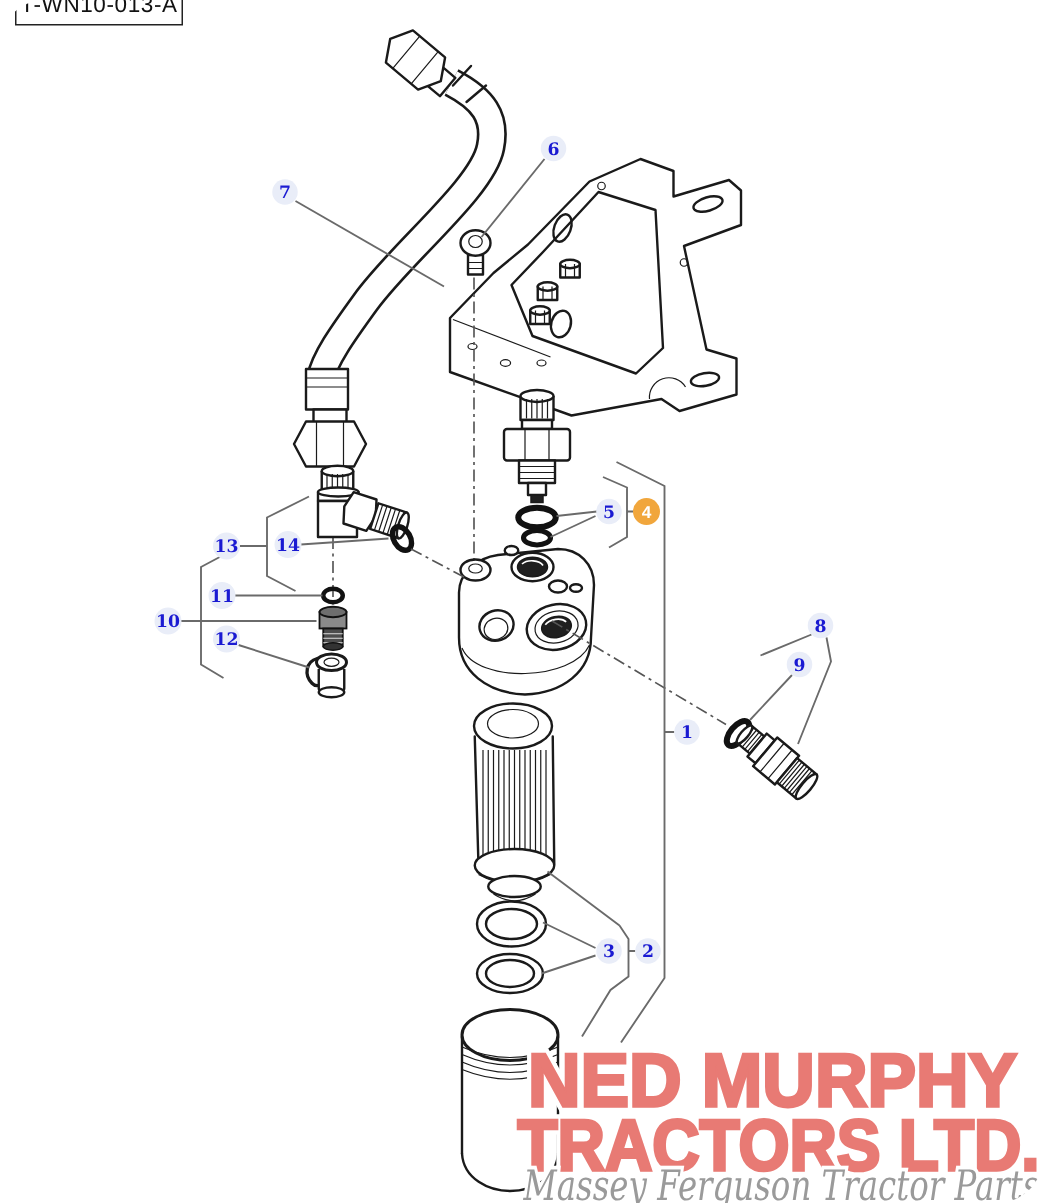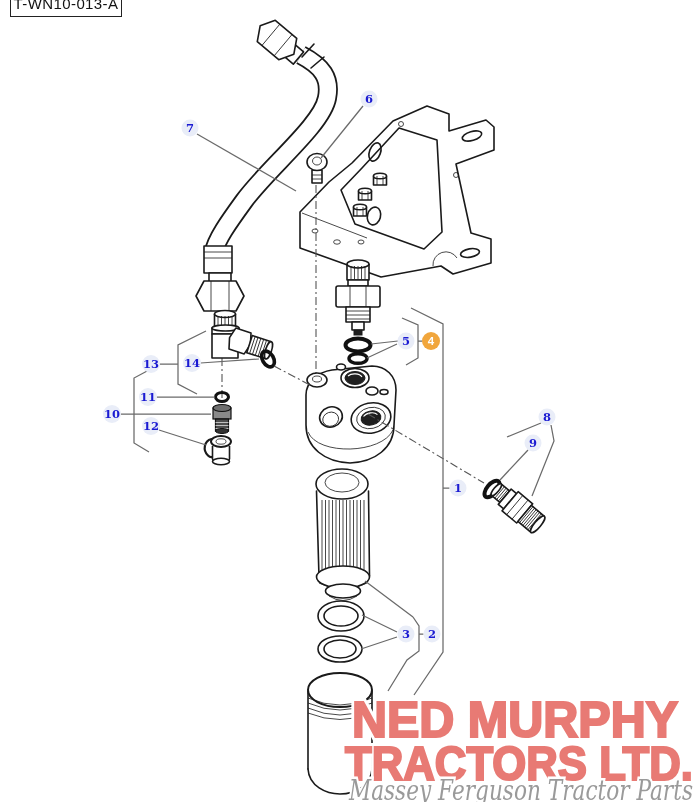--- a/index.html
+++ b/index.html
@@ -1,17 +1,17 @@
 <!DOCTYPE html>
 <html><head>
 <meta charset="utf-8">
 <style>
   html,body{margin:0;padding:0;background:#fff;}
   .stage{position:relative;width:695px;height:802px;background:#fff;overflow:hidden;
-         font-family:"Liberation Sans",sans-serif;}
+         font-family:"Liberation Sans",sans-serif;border-radius:30px;}
   .ref-box{position:absolute;left:10px;top:-10px;width:110px;height:25px;
            border:1.6px solid #222;background:#fff;z-index:5;
            display:flex;align-items:center;justify-content:center;}
   .ref-box span{font:15px "Liberation Sans",sans-serif;color:#111;letter-spacing:.4px;}
   svg{display:block;}
   .ln{fill:none;stroke:#1a1a1a;stroke-width:1.6;stroke-linejoin:round;stroke-linecap:round;}
   .lnf{fill:#fff;stroke:#1a1a1a;stroke-width:1.6;stroke-linejoin:round;}
   .thin{fill:none;stroke:#1a1a1a;stroke-width:.8;}
   .hose-o{fill:none;stroke:#1a1a1a;stroke-width:20;}
   .hose-i{fill:none;stroke:#fff;stroke-width:16.5;}

